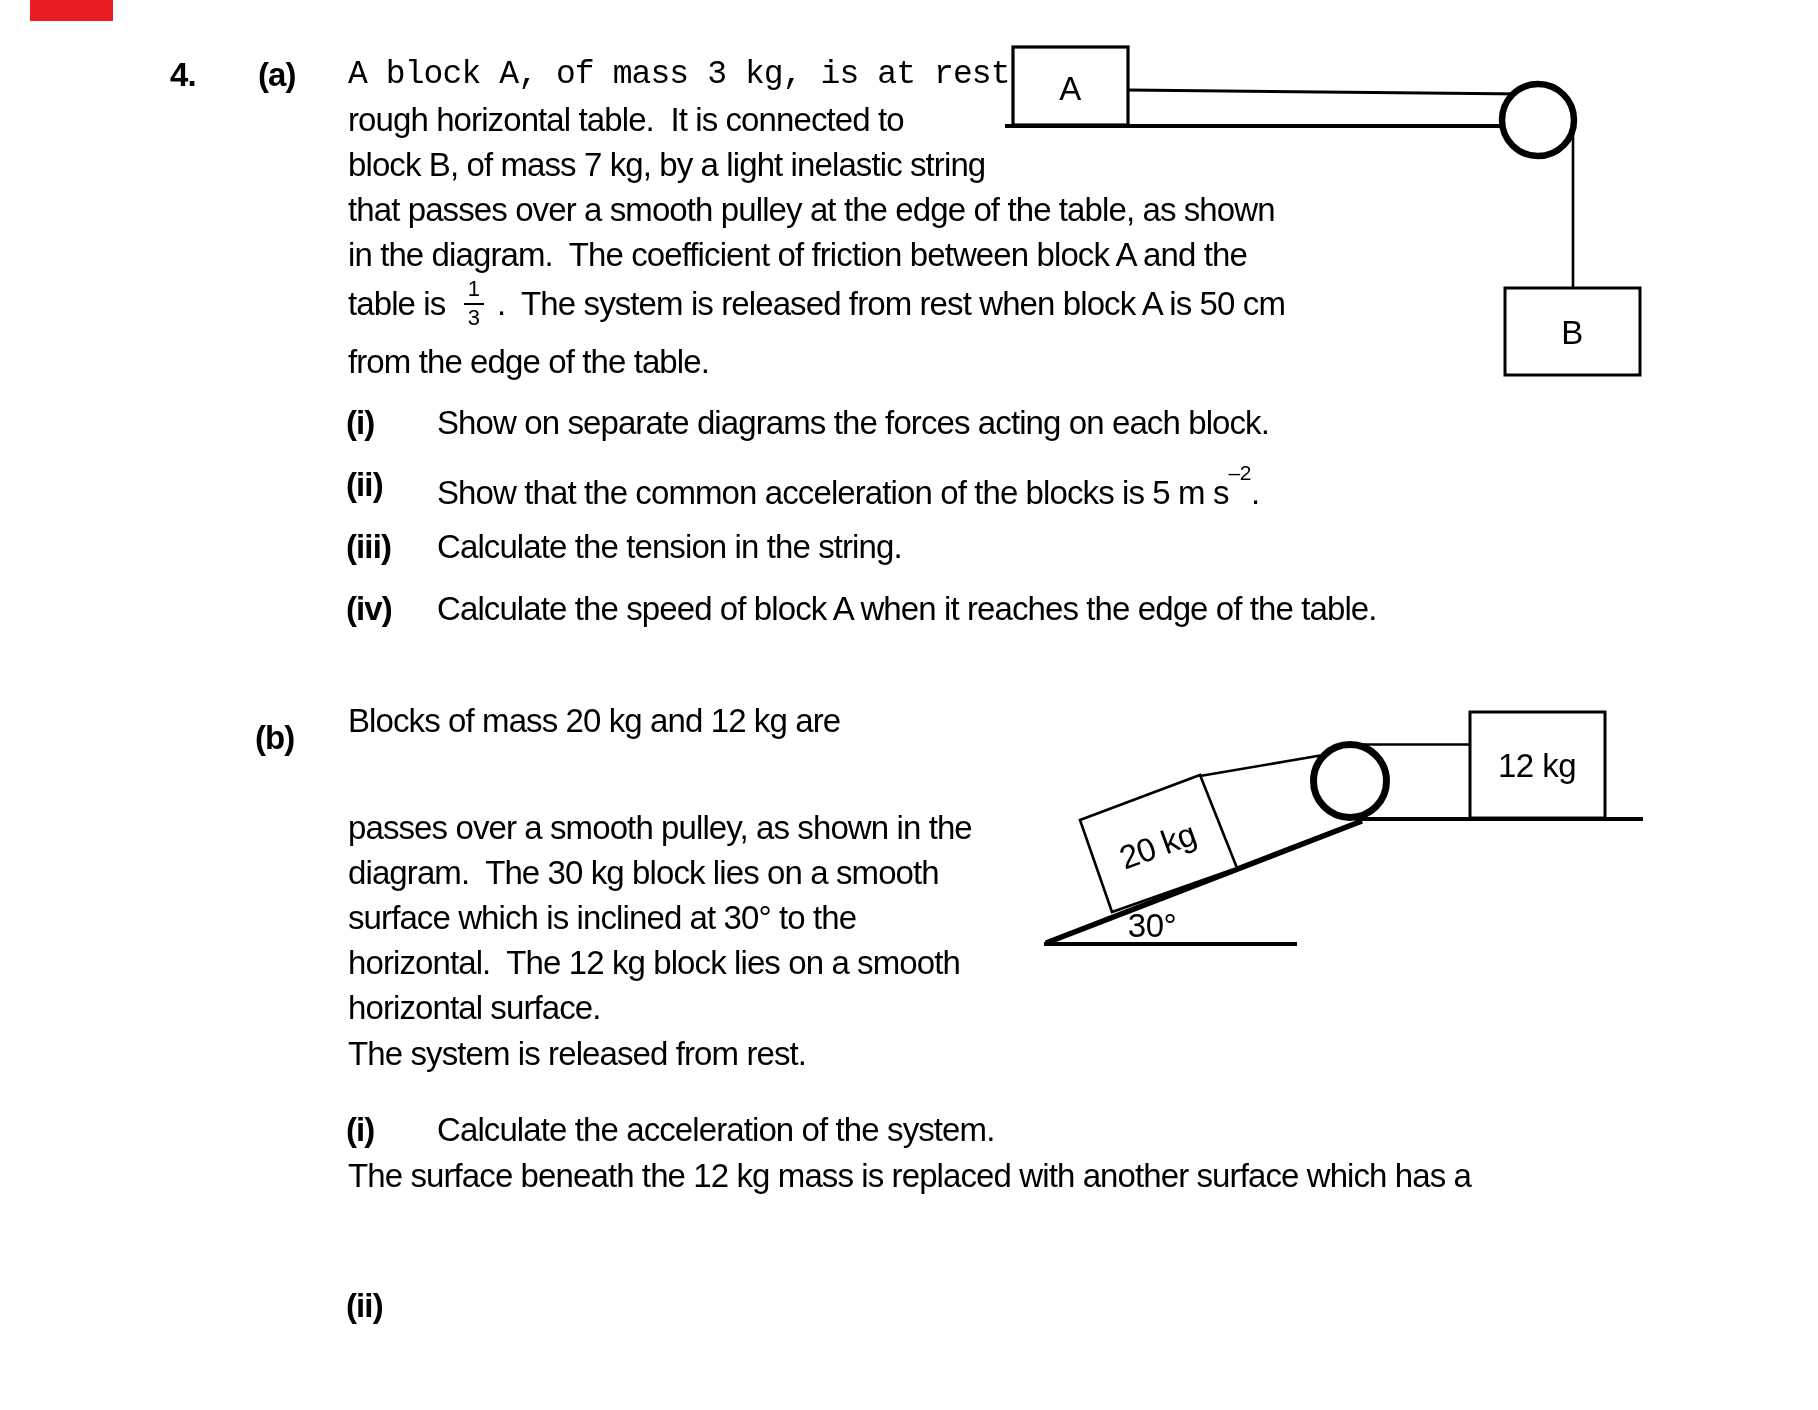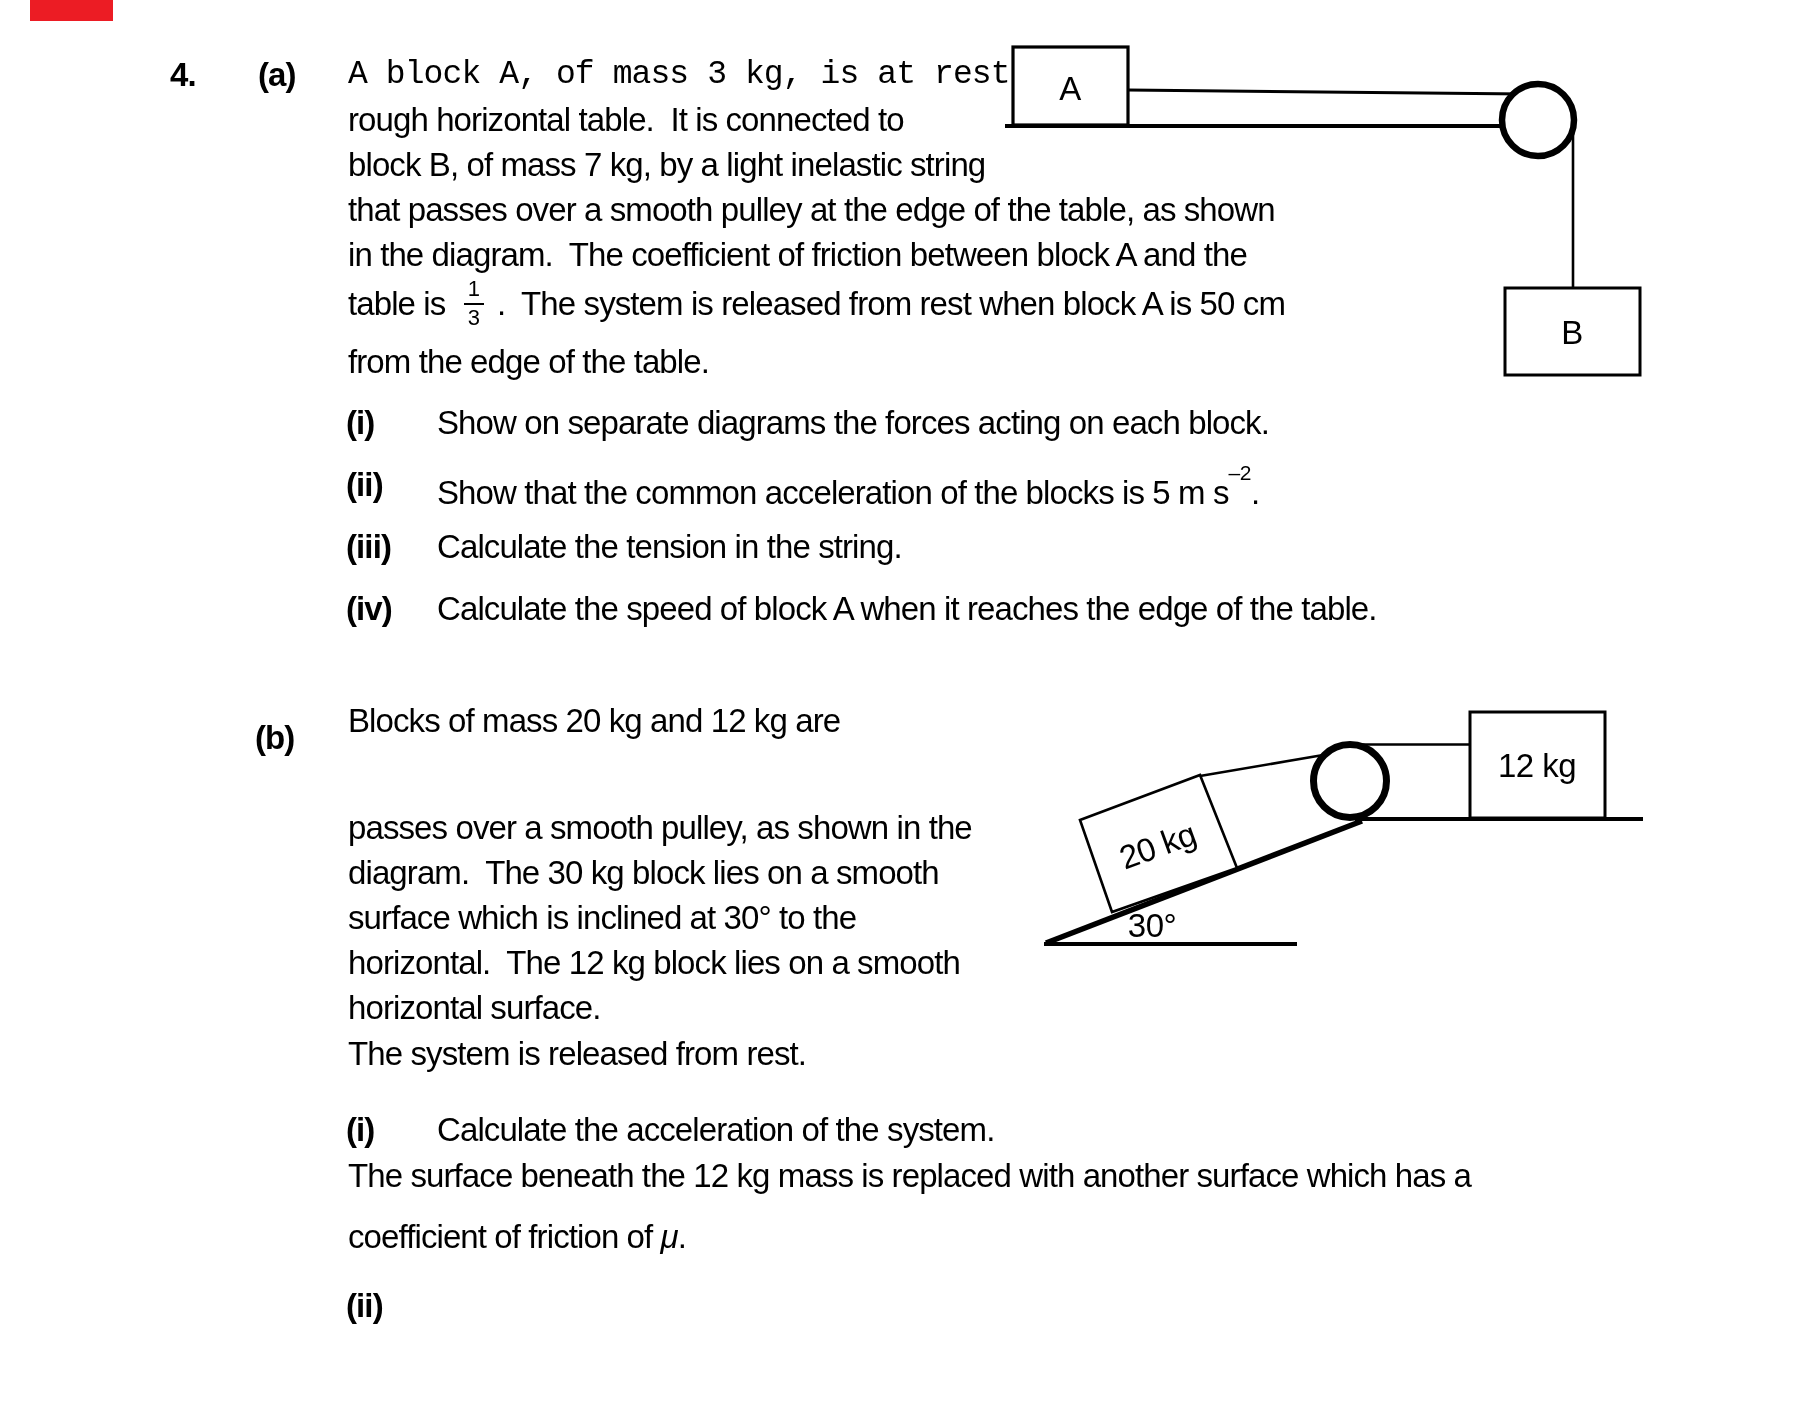--- a/index.html
+++ b/index.html
@@ -93,17 +93,16 @@
     <text x="122" y="237" text-anchor="middle">30°</text>
     <text x="507" y="77" text-anchor="middle">12 kg</text>
   </svg>
 
   <div class="txt" style="left:348px; top:1034px;">The system is released from rest.</div>
 
   <div class="txt bold" style="left:346px; top:1110px;">(i)</div>
   <div class="txt" style="left:437px; top:1110px;">Calculate the acceleration of the system.</div>
 
   <div class="txt" style="left:348px; top:1156px;">The surface beneath the 12 kg mass is replaced with another surface which has a</div>
-  <div class="txt" style="left:348px; top:1217px;"><span>coefficient of friction of </span><span class="mu">μ</span><span>.</span></div>
 
   <div class="txt bold" style="left:346px; top:1286px;">(ii)</div>
 
 </div>
 
 </body></html>

